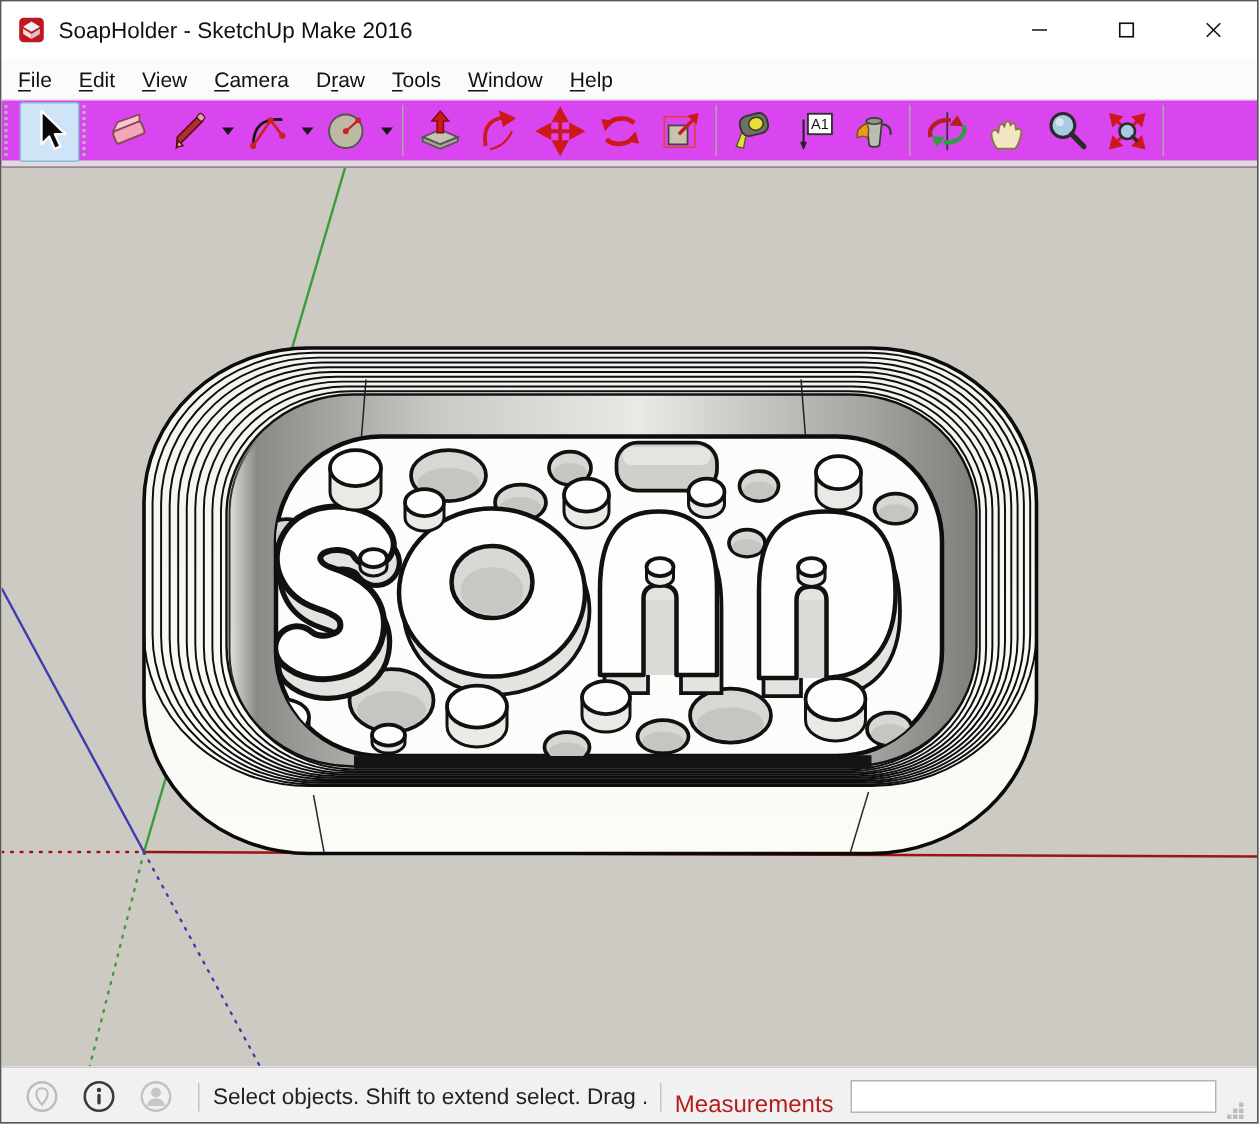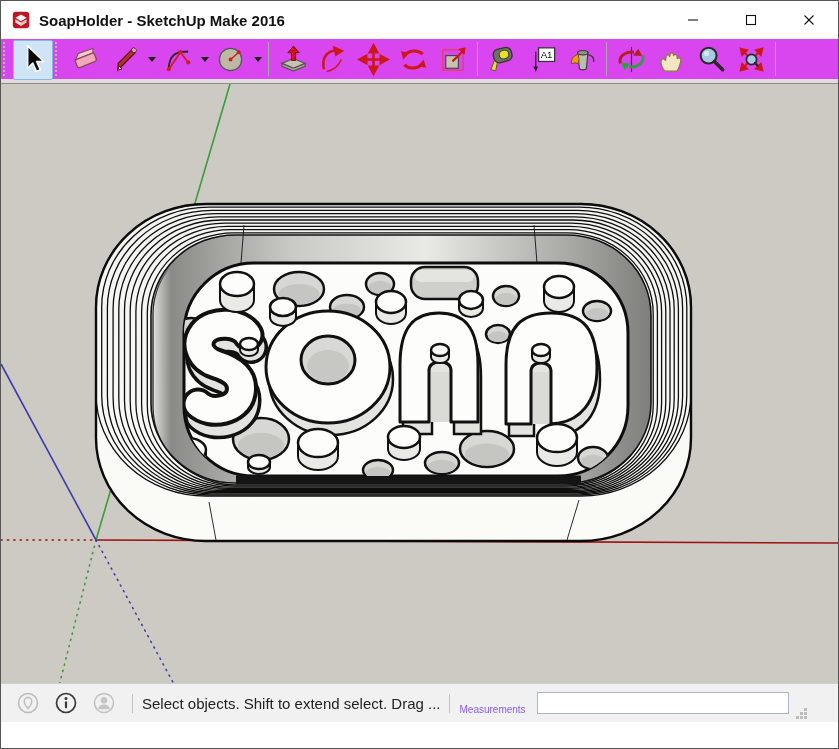--- a/index.html
+++ b/index.html
@@ -2,21 +2,21 @@
 <html><head>
 <meta charset="utf-8">
 <style>
   html,body{margin:0;padding:0;background:#777;font-family:"Liberation Sans",sans-serif;}
   .window{position:relative;width:839px;height:749px;background:#fff;border:1px solid #565656;box-sizing:border-box;overflow:hidden;}
 
   
   .titlebar{height:38px;background:#ffffff;display:flex;align-items:center;position:relative;}
   .app-icon{width:18px;height:18px;margin-left:11px;display:inline-flex;}
   .app-icon svg{width:18px;height:18px;}
-  .title{margin-left:9px;font-size:15px;color:#111;white-space:nowrap;font-weight:bold;}
+  .title{margin-left:9px;font-size:15px;color:#111;white-space:nowrap;}
   .win-controls{position:absolute;right:0;top:0;height:38px;display:flex;}
   .win-btn{width:58px;height:38px;border:none;background:transparent;display:flex;align-items:center;justify-content:center;padding:0;cursor:default;}
   .win-btn svg{width:12px;height:12px;}
 
   
   .menubar{height:27px;background:#fbfbfb;display:flex;align-items:center;padding-left:2px;border-bottom:1px solid #e4e3e1;}
   .menu-item{font-size:14px;color:#111;padding:4px 9px;cursor:default;}
   .menu-item u{text-underline-offset:2px;}
 
   
@@ -33,21 +33,21 @@
   
   .viewport{height:599px;position:relative;overflow:hidden;}
   .viewport svg{display:block;}
 
   
   .statusbar{height:39px;background:#f1f1f1;border-top:1px solid #cfcfcf;display:flex;align-items:center;box-sizing:border-box;padding:0 8px 0 8px;position:relative;}
   .sb-icon{width:26px;height:26px;border:none;background:transparent;padding:0;margin:0 6px;display:inline-flex;align-items:center;justify-content:center;}
   .sb-icon svg{width:24px;height:24px;}
   .sb-sep{width:1px;height:19px;background:#c4c4c4;margin:0 9px;}
   .sb-hint{font-size:15px;color:#222;white-space:nowrap;overflow:hidden;max-width:320px;}
-  .sb-meas-label{font-size:10px;color:#8b5cf6;margin-right:11px;white-space:nowrap;margin-top:12px;}
+  .sb-meas-label{font-size:16px;color:#b91c1c;margin-right:11px;white-space:nowrap;margin-top:12px;}
   .sb-input{width:252px;height:22px;border:1px solid #a9b6c4;background:#fff;font-size:13px;padding:0 4px;box-sizing:border-box;}
   .sb-grip{margin-left:6px;width:13px;height:13px;align-self:flex-end;margin-bottom:3px;}
 </style>
 </head>
 <body>
 
 <div class="window">
 
   <div class="titlebar">
     <span class="app-icon">
@@ -72,20 +72,30 @@
       </button>
       <button class="win-btn">
         <svg viewBox="0 0 12 12">
             <line x1="1.5" y1="1.5" x2="10.5" y2="10.5" stroke="#111" stroke-width="1.1"></line>
             <line x1="10.5" y1="1.5" x2="1.5" y2="10.5" stroke="#111" stroke-width="1.1"></line>
           </svg>
       </button>
     </div>
   </div>
 
+  <nav class="menubar" id="menubar">
+      <span class="menu-item"><u>F</u>ile</span>
+      <span class="menu-item"><u>E</u>dit</span>
+      <span class="menu-item"><u>V</u>iew</span>
+      <span class="menu-item"><u>C</u>amera</span>
+      <span class="menu-item">D<u>r</u>aw</span>
+      <span class="menu-item"><u>T</u>ools</span>
+      <span class="menu-item"><u>W</u>indow</span>
+      <span class="menu-item"><u>H</u>elp</span>
+    </nav>
 
   <div class="toolbar" id="toolbar">
       <span class="tb-grip"></span>
       <span class="tb-group">
         <button class="tb-btn active">
           <svg viewBox="0 0 34 34">
             <path d="M11 3 L11 26 L16.3 20.6 L20 29.2 L24 27.4 L20.2 19 L27.5 19 Z" fill="#0a0a0a" stroke="#fff" stroke-width="1.6" stroke-linejoin="round"></path>
           </svg>
         </button>
       </span>

